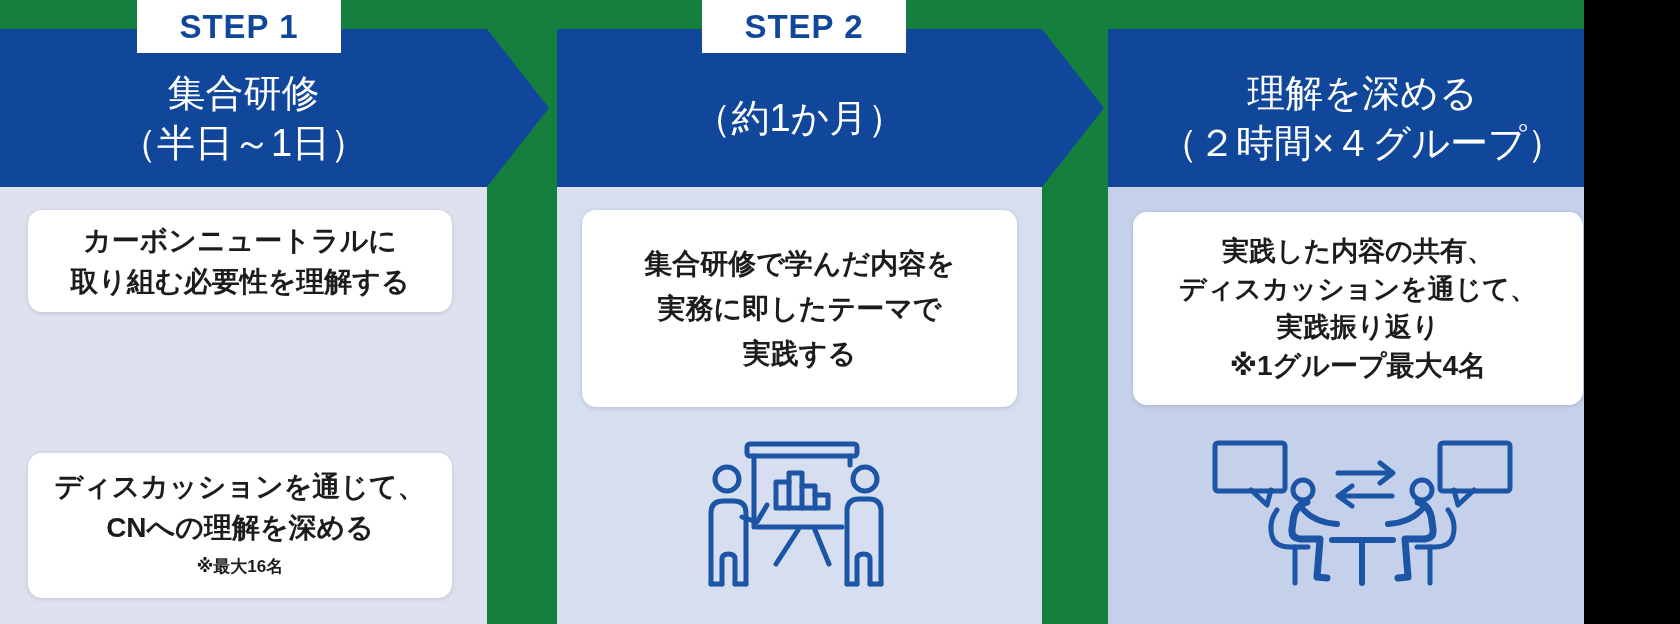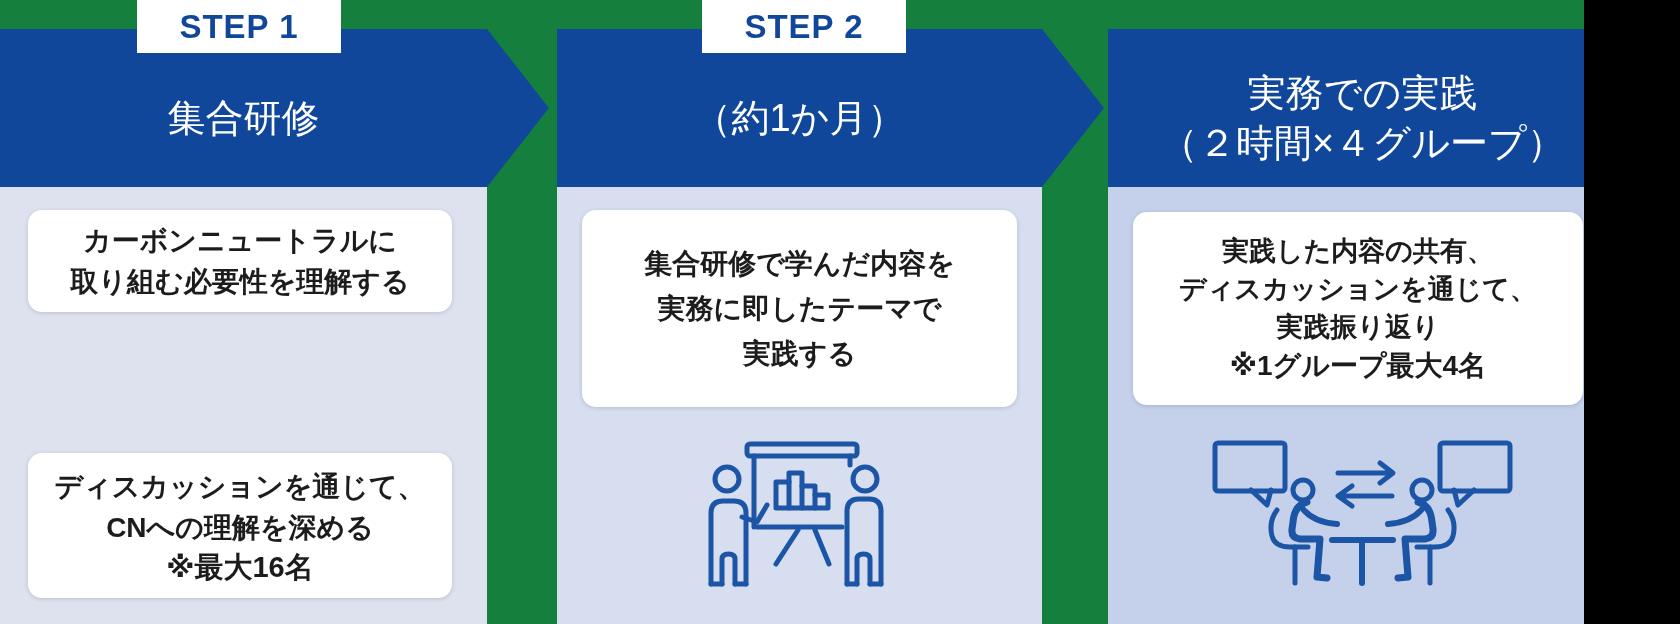--- a/index.html
+++ b/index.html
@@ -12,36 +12,37 @@
               display:flex;align-items:center;justify-content:center;
               font-weight:700;font-size:33px;letter-spacing:1px;z-index:3;}
   .band-title{position:absolute;top:56px;height:124px;display:flex;flex-direction:column;
               align-items:center;justify-content:center;color:#fff;font-size:38px;
               line-height:50px;font-weight:500;z-index:2;}
   .body-panel{position:absolute;top:187px;height:437px;}
   .card{position:absolute;background:#fff;border-radius:14px;
         display:flex;flex-direction:column;align-items:center;justify-content:center;
         font-weight:700;color:#1c1c1c;box-shadow:0 1px 4px rgba(30,40,80,.18);
         font-size:28px;line-height:41px;text-align:center;z-index:2;}
-  .card .note{font-size:29px;line-height:38px;}
+  .card .note{font-size:17px;line-height:38px;}
   .card3 .note{font-size:28px;line-height:40px;}
   .icon-wrap{position:absolute;z-index:2;}
 </style>
 </head>
 <body>
 
 <div class="canvas">
 
   <div class="band-rect" style="left: 0px; width: 487px; background: rgb(17, 71, 155);"></div>
   <div class="band-tip" style="left: 487px; background: rgb(17, 71, 155);"></div>
   <div class="step-label" style="left:137px">
     <span style="color: rgb(17, 71, 155);">STEP 1</span>
   </div>
   <div class="band-title" style="left:0;width:487px">
     <div>集合研修</div>
+    <div>（半日～1日）</div>
   </div>
   <div class="body-panel" style="left: 0px; width: 487px; background: rgb(222, 226, 239);"></div>
   <div class="card" style="left:28px;top:210px;width:424px;height:102px">
     <div>カーボンニュートラルに</div>
     <div>取り組む必要性を理解する</div>
   </div>
   <div class="card" style="left:28px;top:453px;width:424px;height:145px">
     <div>ディスカッションを通じて、</div>
     <div>CNへの理解を深める</div>
     <div class="note">※最大16名</div>
@@ -85,21 +86,21 @@
           <path d="M25 147 V122 Q25 117 31.5 117 Q38 117 38 122 V147"></path>
           <path d="M14 147 H25 M38 147 H48"></path>
         </g>
       </g>
     </svg>
   </div>
 
   <div class="band-rect" style="left: 1108px; width: 509px; background: rgb(17, 71, 155);"></div>
   <div class="band-tip" style="left: 1617px; width: 58px; background: rgb(17, 71, 155);"></div>
   <div class="band-title" style="left:1108px;width:509px">
-    <div>実務での実践</div>
+    <div>理解を深める</div>
     <div>（２時間×４グループ）</div>
   </div>
   <div class="body-panel" style="left: 1108px; width: 509px; background: rgb(197, 209, 235);"></div>
   <div class="card card3" style="left:1133px;top:212px;width:450px;height:193px;font-size:27px;line-height:38px">
     <div>実践した内容の共有、</div>
     <div>ディスカッションを通じて、</div>
     <div>実践振り返り</div>
     <div class="note">※1グループ最大4名</div>
   </div>
   <div class="icon-wrap" style="left: 1210px; top: 433px; width: 305px; height: 160px; color: rgb(28, 85, 166);">

